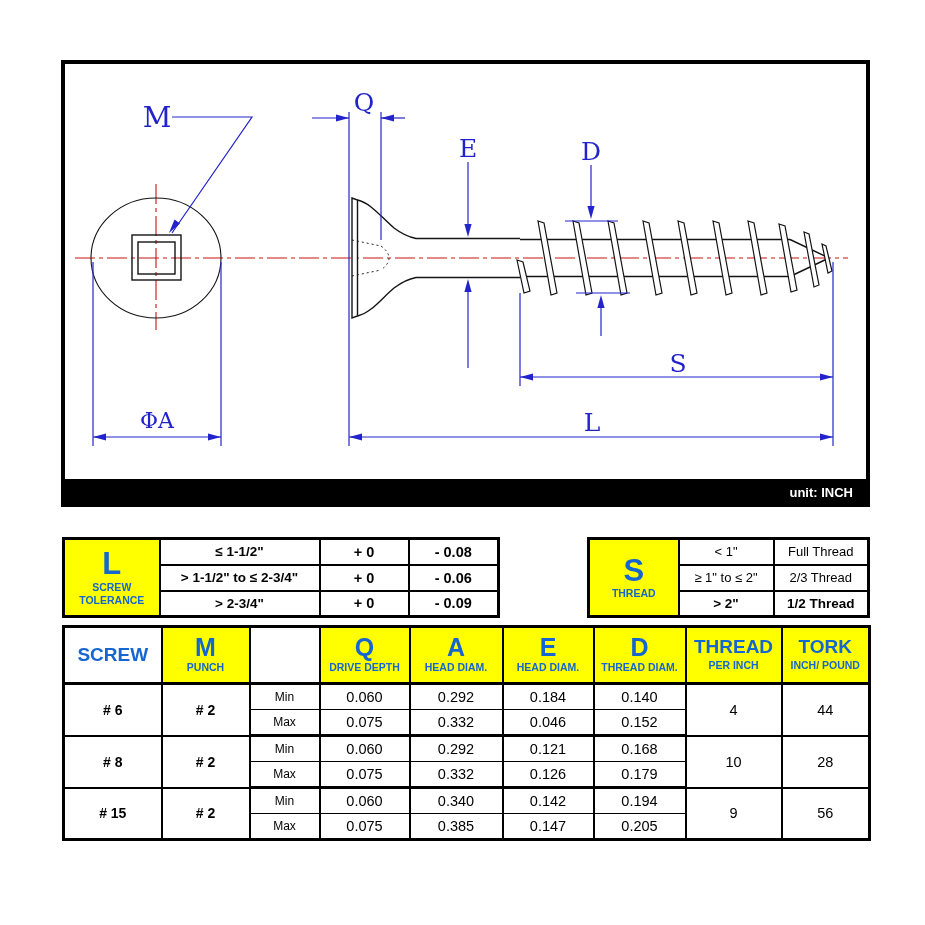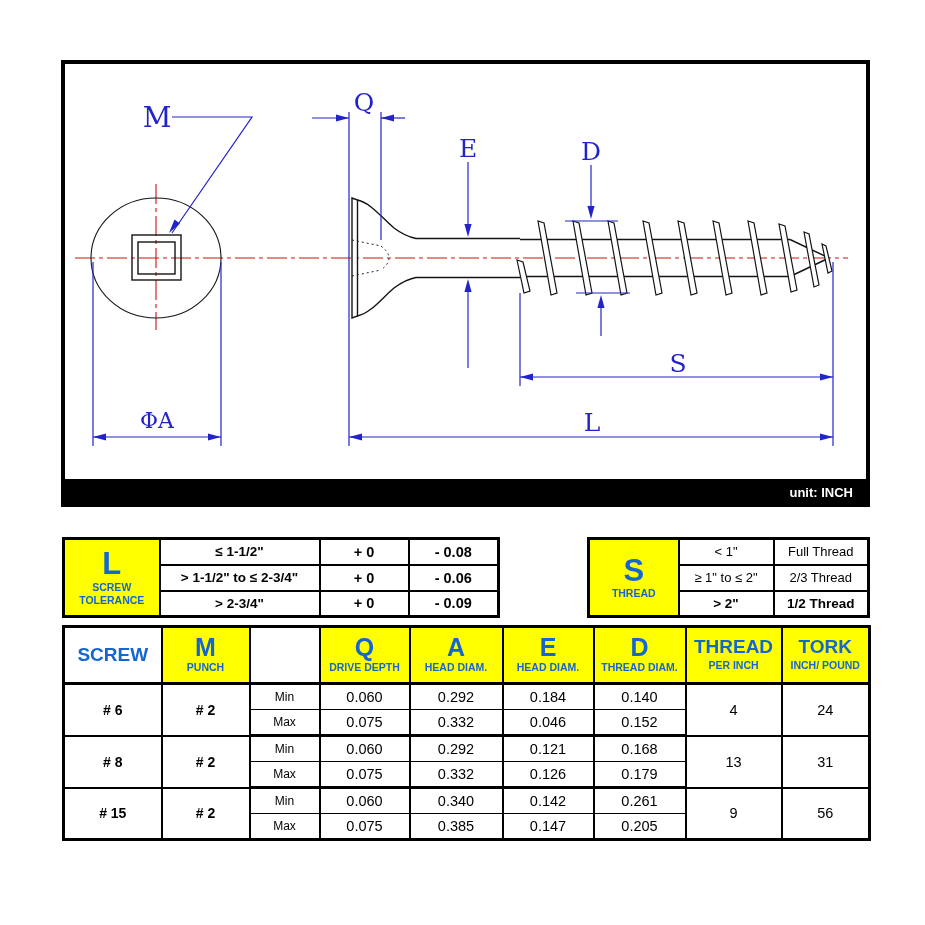--- a/index.html
+++ b/index.html
@@ -264,57 +264,57 @@
 
       <tr class="r-min" style="height:26px">
         <td class="screw-name" rowspan="2"># 6</td>
         <td class="screw-name" rowspan="2"># 2</td>
         <td class="mm">Min</td>
         <td class="num">0.060</td>
         <td class="num">0.292</td>
         <td class="num">0.184</td>
         <td class="num">0.140</td>
         <td class="num" rowspan="2">4</td>
-        <td class="num" rowspan="2">24</td>
+        <td class="num" rowspan="2">44</td>
       </tr>
       <tr class="r-max grp-end" style="height:26px">
         <td class="mm">Max</td>
         <td class="num">0.075</td>
         <td class="num">0.332</td>
         <td class="num">0.046</td>
         <td class="num">0.152</td>
       </tr>
 
       <tr class="r-min" style="height:26px">
         <td class="screw-name" rowspan="2"># 8</td>
         <td class="screw-name" rowspan="2"># 2</td>
         <td class="mm">Min</td>
         <td class="num">0.060</td>
         <td class="num">0.292</td>
         <td class="num">0.121</td>
         <td class="num">0.168</td>
-        <td class="num" rowspan="2">13</td>
-        <td class="num" rowspan="2">31</td>
+        <td class="num" rowspan="2">10</td>
+        <td class="num" rowspan="2">28</td>
       </tr>
       <tr class="r-max grp-end" style="height:26px">
         <td class="mm">Max</td>
         <td class="num">0.075</td>
         <td class="num">0.332</td>
         <td class="num">0.126</td>
         <td class="num">0.179</td>
       </tr>
 
       <tr class="r-min" style="height:26px">
         <td class="screw-name" rowspan="2"># 15</td>
         <td class="screw-name" rowspan="2"># 2</td>
         <td class="mm">Min</td>
         <td class="num">0.060</td>
         <td class="num">0.340</td>
         <td class="num">0.142</td>
-        <td class="num">0.261</td>
+        <td class="num">0.194</td>
         <td class="num" rowspan="2">9</td>
         <td class="num" rowspan="2">56</td>
       </tr>
       <tr class="r-max" style="height:26px">
         <td class="mm">Max</td>
         <td class="num">0.075</td>
         <td class="num">0.385</td>
         <td class="num">0.147</td>
         <td class="num">0.205</td>
       </tr>

